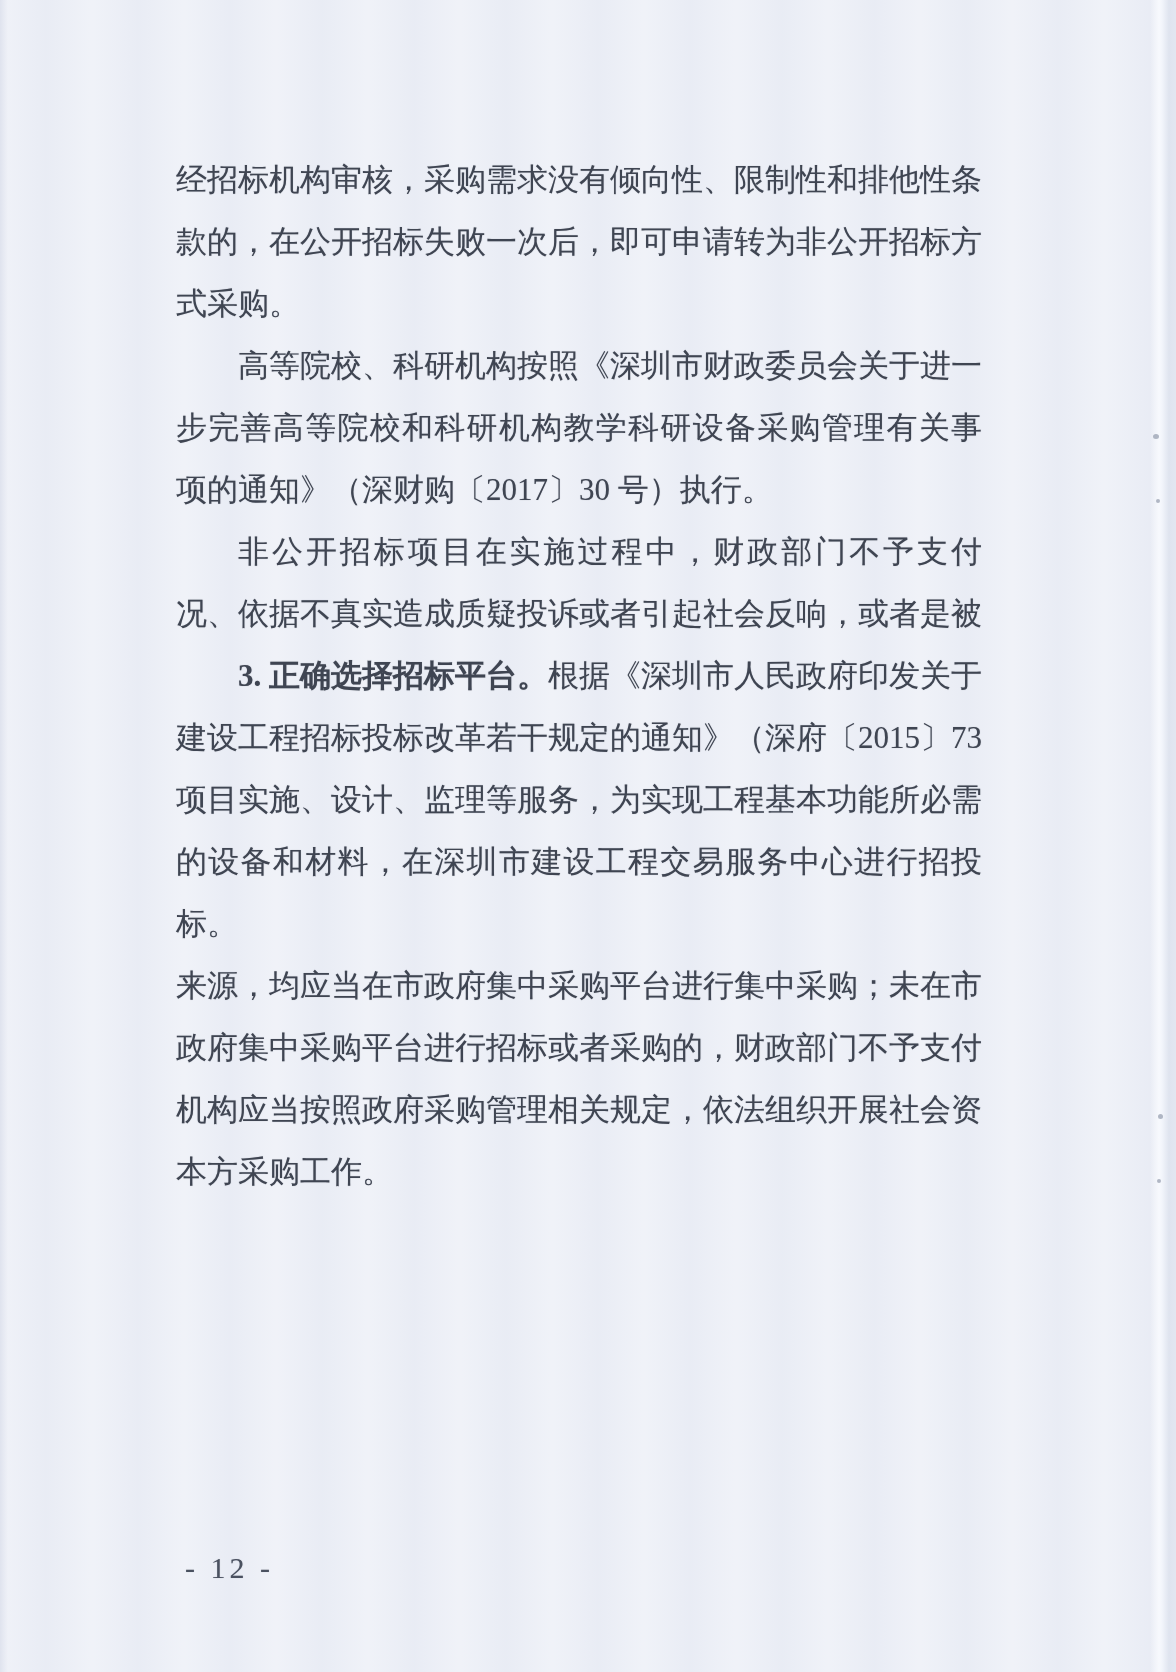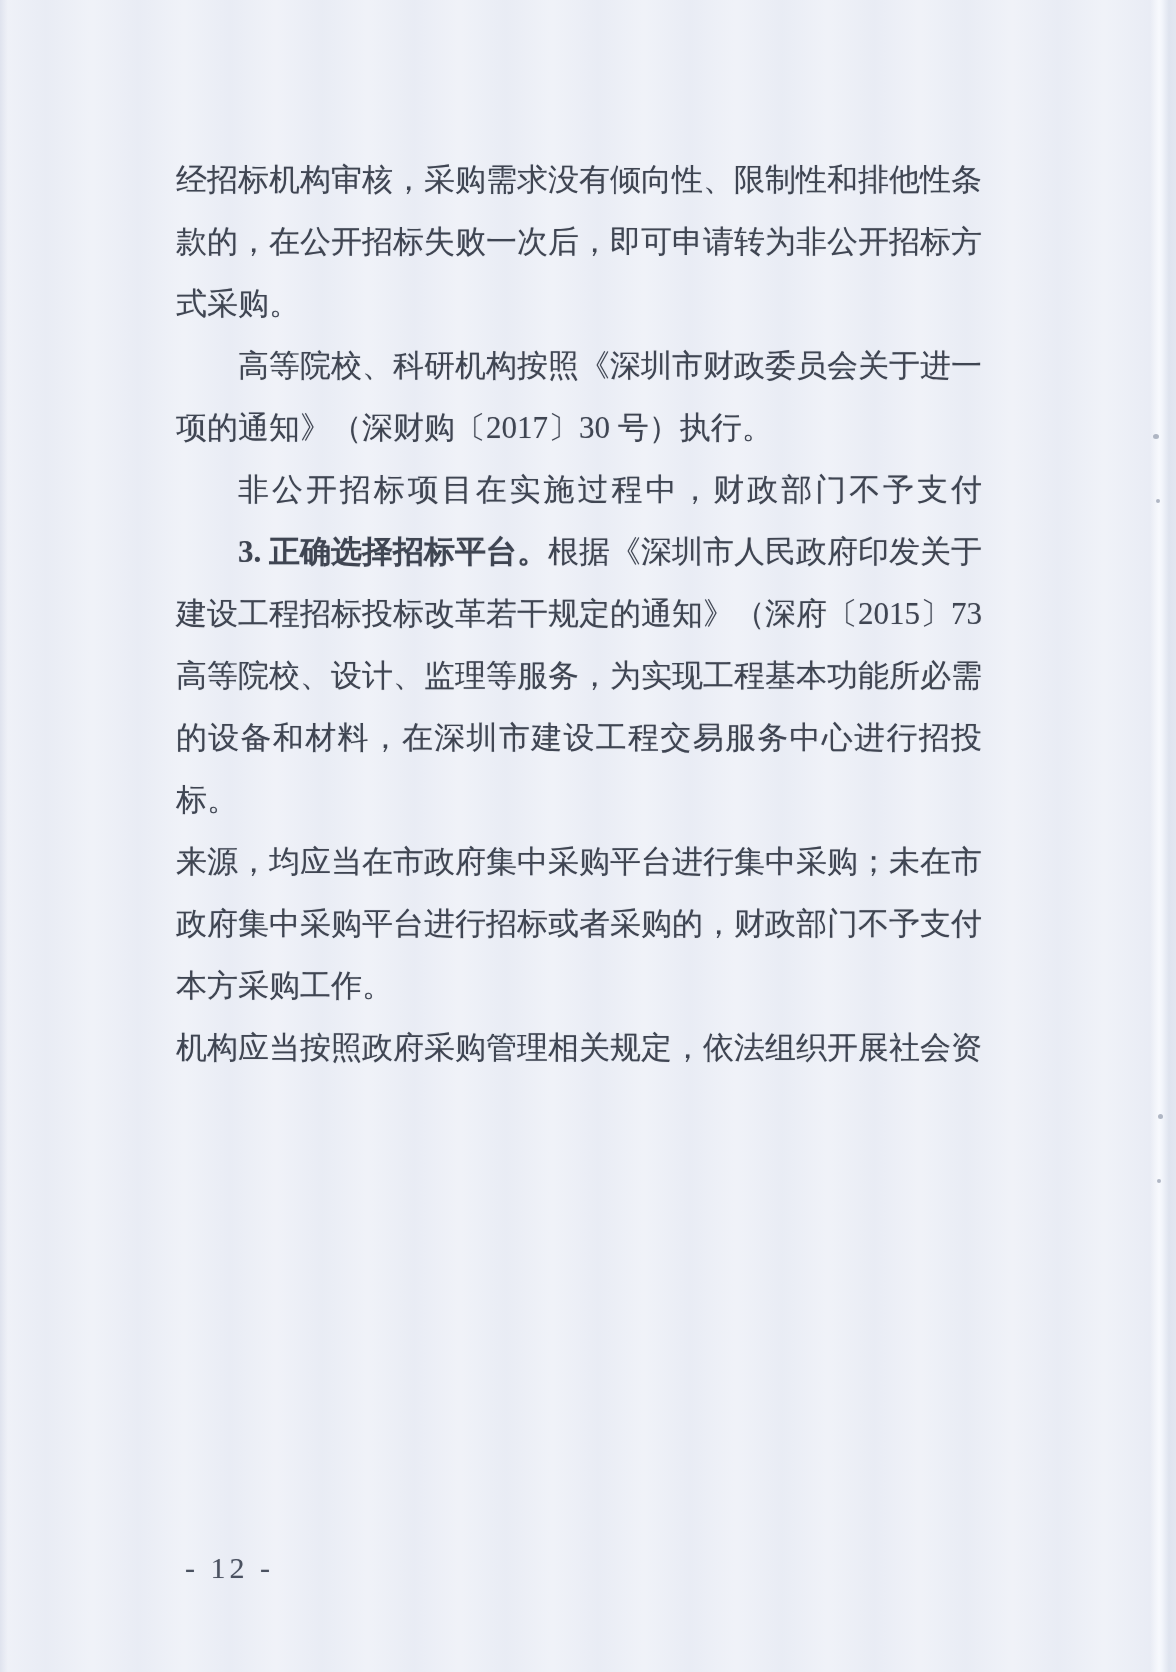--- a/index.html
+++ b/index.html
@@ -58,36 +58,38 @@
 <body>
 
 <div class="page">
 
   <div class="text-block">
     <div class="ln">经招标机构审核，采购需求没有倾向性、限制性和排他性条</div>
     <div class="ln">款的，在公开招标失败一次后，即可申请转为非公开招标方</div>
     <div class="ln end">式采购。</div>
 
     <div class="ln ind">高等院校、科研机构按照《深圳市财政委员会关于进一</div>
+    <div class="ln">步完善高等院校和科研机构教学科研设备采购管理有关事</div>
     <div class="ln end">项的通知》（深财购〔2017〕30 号）执行。</div>
 
     <div class="ln ind">非公开招标项目在实施过程中，财政部门不予支付</div>
+    <div class="ln">况、依据不真实造成质疑投诉或者引起社会反响，或者是被</div>
 
     <div class="ln ind">
       <span class="bold">3. 正确选择招标平台。</span><span>根据《深圳市人民政府印发关于</span>
     </div>
     <div class="ln">建设工程招标投标改革若干规定的通知》（深府〔2015〕73</div>
-    <div class="ln">高等院校、设计、监理等服务，为实现工程基本功能所必需</div>
+    <div class="ln">项目实施、设计、监理等服务，为实现工程基本功能所必需</div>
     <div class="ln">的设备和材料，在深圳市建设工程交易服务中心进行招投</div>
     <div class="ln end">标。</div>
 
     <div class="ln">来源，均应当在市政府集中采购平台进行集中采购；未在市</div>
     <div class="ln">政府集中采购平台进行招标或者采购的，财政部门不予支付</div>
+    <div class="ln">机构应当按照政府采购管理相关规定，依法组织开展社会资</div>
     <div class="ln end">本方采购工作。</div>
-    <div class="ln">机构应当按照政府采购管理相关规定，依法组织开展社会资</div>
   </div>
 
   <div class="pagenum">- 12 -</div>
 
   <div class="speck s1"></div>
   <div class="speck s2"></div>
   <div class="speck s3"></div>
   <div class="speck s4"></div>
 
 </div>

